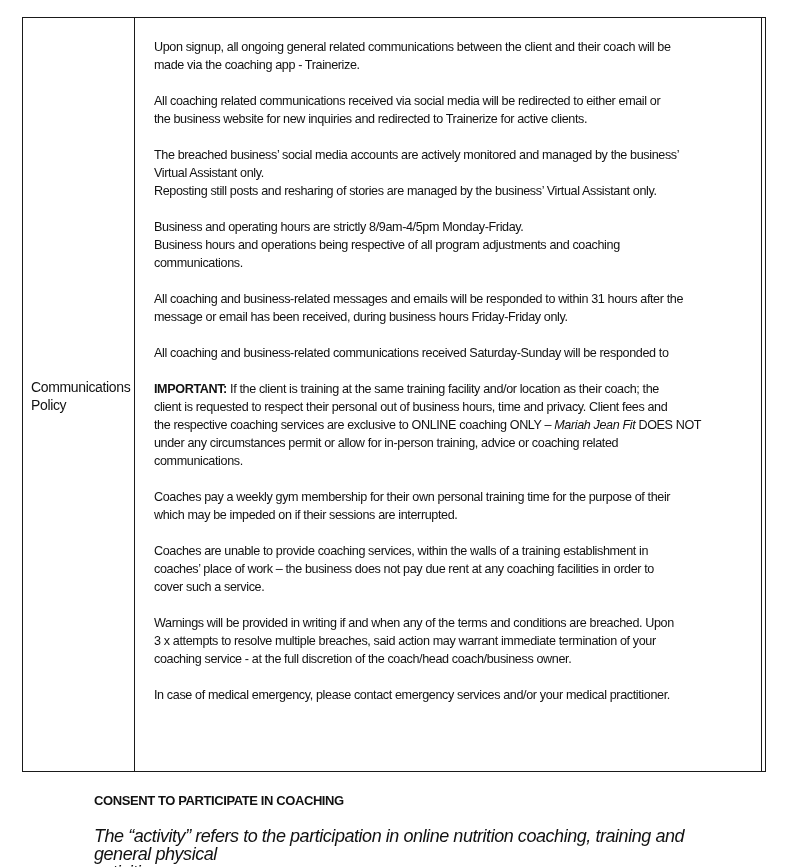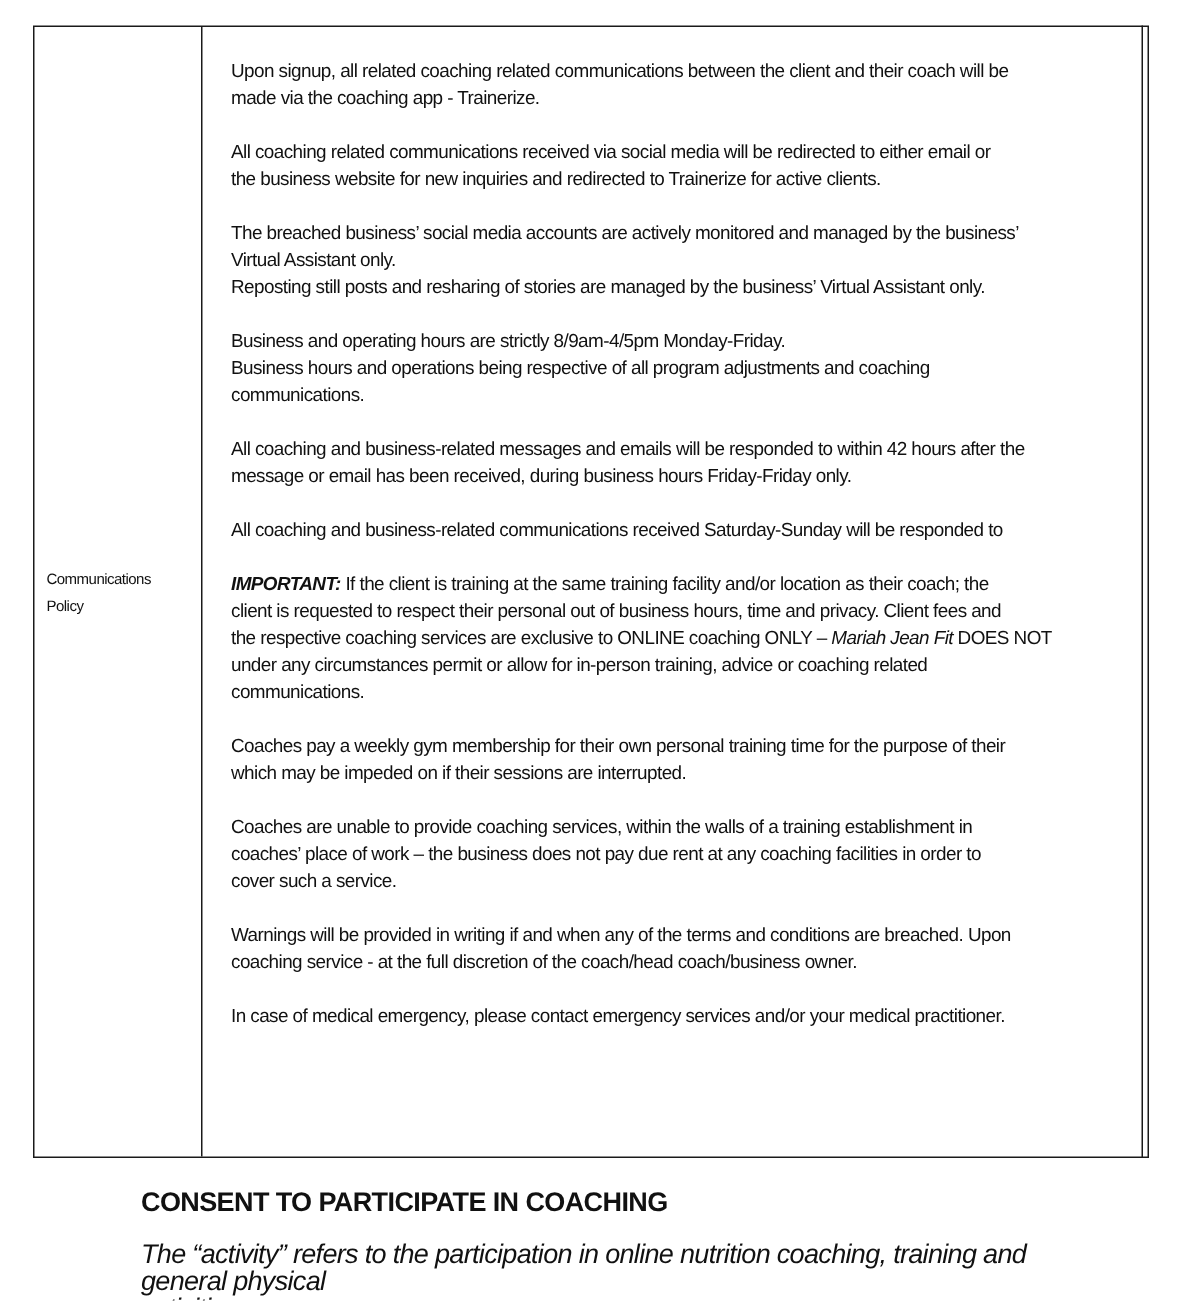--- a/index.html
+++ b/index.html
@@ -14,73 +14,73 @@
   .tbl .inner-right {
     position: absolute; top: -1px; bottom: -1px; right: 3px; width: 0;
     border-left: 1px solid #1a1a1a;
   }
   .tbl .divider {
     position: absolute; top: 0; bottom: 0; left: 111px; width: 0;
     border-left: 1px solid #1a1a1a;
   }
   .label-cell {
     position: absolute; left: 8px; top: 360px; width: 104px;
-    font-size: 10px; line-height: 18px; letter-spacing: -0.35px;
+    font-size: 14px; line-height: 18px; letter-spacing: -0.35px;
   }
   .content {
     position: absolute; left: 131px; top: 20px; width: 615px;
     font-size: 12.6px; line-height: 18px; letter-spacing: -0.38px;
   }
   .content p { margin: 0 0 18px 0; }
   .content p.last { margin-bottom: 0; }
   .content .line { display: block; }
-  .em-b { font-weight: bold; font-style: italic; }
+  .em-b { font-weight: bold; }
   .em-i { font-style: italic; }
   .consent-title {
     position: absolute; left: 94px; top: 792px;
-    font-size: 18px; font-weight: bold; letter-spacing: -0.4px; line-height: 18px;
+    font-size: 13px; font-weight: bold; letter-spacing: -0.4px; line-height: 18px;
   }
   .consent-body {
     position: absolute; left: 94px; top: 827px; width: 600px;
     font-size: 18px; font-style: italic; letter-spacing: -0.45px; line-height: 18px;
   }
 </style>
 </head>
 <body>
 
 <div class="tbl">
   <div class="divider"></div>
   <div class="inner-right"></div>
 
   <div class="label-cell">
     <span class="line" style="display:block">Communications</span>
     <span class="line" style="display:block">Policy</span>
   </div>
 
   <div class="content">
     <p>
-      <span class="line">Upon signup, all related coaching related communications between the client and their coach will be</span>
+      <span class="line">Upon signup, all ongoing general related communications between the client and their coach will be</span>
       <span class="line">made via the coaching app - Trainerize.</span>
     </p>
     <p>
       <span class="line">All coaching related communications received via social media will be redirected to either email or</span>
       <span class="line">the business website for new inquiries and redirected to Trainerize for active clients.</span>
     </p>
     <p>
       <span class="line">The breached business’ social media accounts are actively monitored and managed by the business’</span>
       <span class="line">Virtual Assistant only.</span>
       <span class="line">Reposting still posts and resharing of stories are managed by the business’ Virtual Assistant only.</span>
     </p>
     <p>
       <span class="line">Business and operating hours are strictly 8/9am-4/5pm Monday-Friday.</span>
       <span class="line">Business hours and operations being respective of all program adjustments and coaching</span>
       <span class="line">communications.</span>
     </p>
     <p>
-      <span class="line">All coaching and business-related messages and emails will be responded to within 42 hours after the</span>
+      <span class="line">All coaching and business-related messages and emails will be responded to within 31 hours after the</span>
       <span class="line">message or email has been received, during business hours Friday-Friday only.</span>
     </p>
     <p>
       <span class="line">All coaching and business-related communications received Saturday-Sunday will be responded to</span>
     </p>
     <p>
       <span class="line"><span class="em-b">IMPORTANT:</span><span> If the client is training at the same training facility and/or location as their coach; the</span></span>
       <span class="line">client is requested to respect their personal out of business hours, time and privacy. Client fees and</span>
       <span class="line"><span>the respective coaching services are exclusive to ONLINE coaching ONLY – </span><span class="em-i">Mariah Jean Fit</span><span> DOES NOT</span></span>
       <span class="line">under any circumstances permit or allow for in-person training, advice or coaching related</span>
@@ -90,20 +90,21 @@
       <span class="line">Coaches pay a weekly gym membership for their own personal training time for the purpose of their</span>
       <span class="line">which may be impeded on if their sessions are interrupted.</span>
     </p>
     <p>
       <span class="line">Coaches are unable to provide coaching services, within the walls of a training establishment in</span>
       <span class="line">coaches’ place of work – the business does not pay due rent at any coaching facilities in order to</span>
       <span class="line">cover such a service.</span>
     </p>
     <p>
       <span class="line">Warnings will be provided in writing if and when any of the terms and conditions are breached. Upon</span>
+      <span class="line">3 x attempts to resolve multiple breaches, said action may warrant immediate termination of your</span>
       <span class="line">coaching service - at the full discretion of the coach/head coach/business owner.</span>
     </p>
     <p class="last">
       <span class="line">In case of medical emergency, please contact emergency services and/or your medical practitioner.</span>
     </p>
   </div>
 </div>
 
 <div class="consent-title">CONSENT TO PARTICIPATE IN COACHING</div>
 <div class="consent-body">

